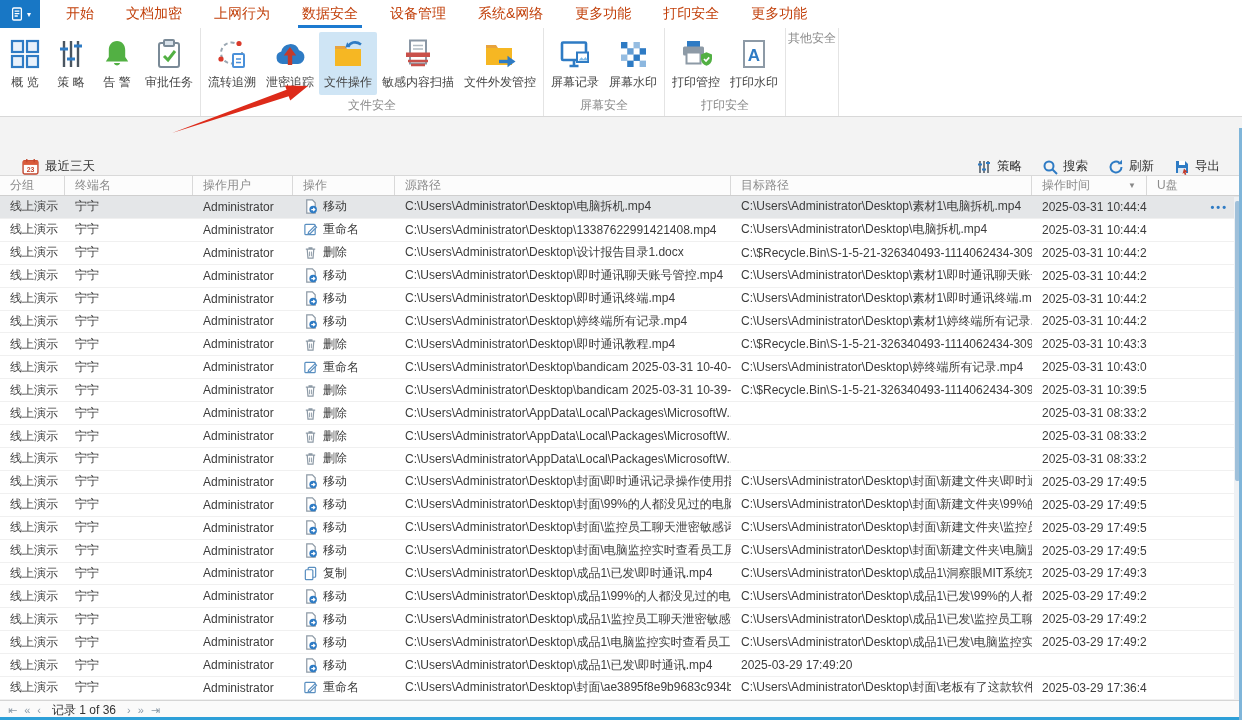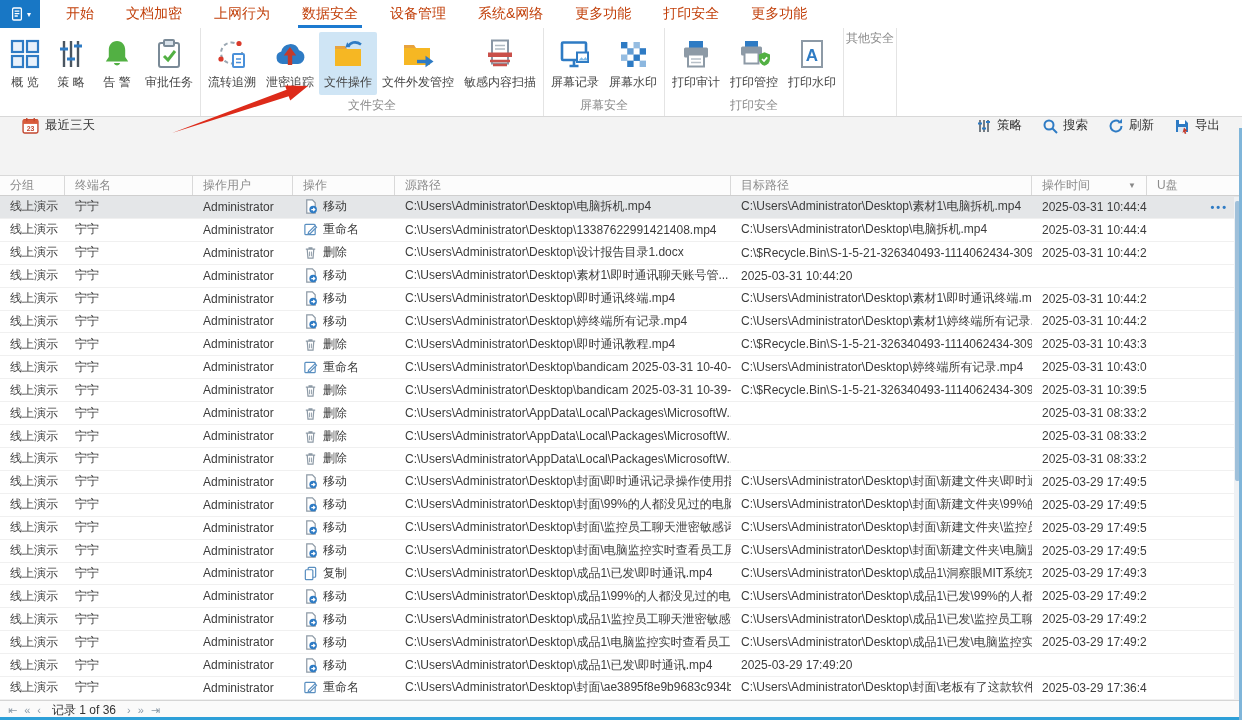--- a/index.html
+++ b/index.html
@@ -23,21 +23,21 @@
   .rbtn.hl { background:#cfe5f5; }
   .ricon { width:32px; height:32px; display:block; }
   .ricon svg { width:32px; height:32px; display:block; }
   .rlabel { font-size:12px; color:#444; white-space:nowrap; }
   .glabel { text-align:center; font-size:12px; color:#8a8a8a; padding:2px 0 4px 0; }
 
   
   .arrow-overlay { position:absolute; left:0; top:0; width:1242px; height:720px; pointer-events:none; z-index:9; }
 
   
-  .filterbar { height:58px; display:flex; align-items:flex-start; justify-content:space-between; padding:0 22px 0 22px; background:#f3f3f3; }
+  .filterbar { height:58px; display:flex; align-items:flex-end; justify-content:space-between; padding:0 22px 0 22px; background:#f3f3f3; }
   .date-filter { display:flex; align-items:center; gap:6px; cursor:pointer; color:#333; font-size:12.5px; }
   .date-filter svg { width:17px; height:17px; }
   .tools { display:flex; align-items:center; gap:20px; }
   .tool { display:flex; align-items:center; gap:5px; cursor:pointer; color:#333; font-size:12.5px; }
   .tool svg { width:16px; height:16px; }
 
   
   .table-wrap { background:#000000; border-top:1px solid #d9d9d9; position:relative; }
   .thead { display:grid; height:20px; background:#fcfcfc; border-bottom:1px solid #cfcfcf; }
   .th { display:flex; align-items:center; padding-left:10px; color:#8c8c8c; border-right:1px solid #d9d9d9; white-space:nowrap; overflow:hidden; position:relative; }
@@ -166,38 +166,38 @@
               <rect x="3" y="11" width="26" height="17" fill="#f6b723"></rect>
               <path d="M29 6.5c-5.5-4-11-2-13 2.5" stroke="#2e7bc4" stroke-width="2.6" fill="none"></path>
               <path d="M13.2 9.8l2-5.6 3 4.4z" fill="#2e7bc4"></path>
             </svg>
           </span>
           <span class="rlabel">文件操作</span>
         </div>
         <div class="rbtn">
           <span class="ricon">
             <svg viewBox="0 0 32 32">
+              <rect x="8" y="2.5" width="16" height="23" fill="#fff" stroke="#8a97a5" stroke-width="2"></rect>
+              <path d="M11 7.5h10M11 11h10" stroke="#b0bac2" stroke-width="1.6"></path>
+              <rect x="4" y="14.5" width="24" height="4.5" fill="#c9504a"></rect>
+              <path d="M6 23h20M9 27h14" stroke="#c9504a" stroke-width="2.4"></path>
+            </svg>
+          </span>
+          <span class="rlabel">敏感内容扫描</span>
+        </div>
+        <div class="rbtn">
+          <span class="ricon">
+            <svg viewBox="0 0 32 32">
               <path fill="#e8a33d" d="M2 7h10l2 3h14v17H2z"></path>
               <rect x="2" y="10" width="26" height="17" fill="#f6b723"></rect>
               <path d="M15 23.5h9" stroke="#2e7bc4" stroke-width="3.4"></path>
               <path d="M23.5 17.8l8 5.7-8 5.7z" fill="#2e7bc4"></path>
             </svg>
           </span>
           <span class="rlabel">文件外发管控</span>
-        </div>
-        <div class="rbtn">
-          <span class="ricon">
-            <svg viewBox="0 0 32 32">
-              <rect x="8" y="2.5" width="16" height="23" fill="#fff" stroke="#8a97a5" stroke-width="2"></rect>
-              <path d="M11 7.5h10M11 11h10" stroke="#b0bac2" stroke-width="1.6"></path>
-              <rect x="4" y="14.5" width="24" height="4.5" fill="#c9504a"></rect>
-              <path d="M6 23h20M9 27h14" stroke="#c9504a" stroke-width="2.4"></path>
-            </svg>
-          </span>
-          <span class="rlabel">敏感内容扫描</span>
         </div>
       </div>
       <div class="glabel">文件安全</div>
     </div>
     <div class="rgroup">
       <div class="rbtns">
         <div class="rbtn">
           <span class="ricon">
             <svg viewBox="0 0 32 32" fill="none">
               <rect x="3" y="4.5" width="24" height="17.5" rx="1" stroke="#2e7bc4" stroke-width="2.6"></rect>
@@ -223,31 +223,20 @@
               </g>
             </svg>
           </span>
           <span class="rlabel">屏幕水印</span>
         </div>
       </div>
       <div class="glabel">屏幕安全</div>
     </div>
     <div class="rgroup">
       <div class="rbtns">
-        <div class="rbtn">
-          <span class="ricon">
-            <svg viewBox="0 0 32 32">
-              <rect x="9" y="3" width="14" height="7" fill="#2e7bc4"></rect>
-              <rect x="4" y="9.5" width="24" height="10" rx="1.5" fill="#8d9aa6"></rect>
-              <rect x="8" y="16.5" width="16" height="12" fill="#fff" stroke="#8d9aa6" stroke-width="2"></rect>
-              <path d="M11 21h10M11 24.5h10" stroke="#b7c0c8" stroke-width="1.6"></path>
-            </svg>
-          </span>
-          <span class="rlabel">打印审计</span>
-        </div>
         <div class="rbtn">
           <span class="ricon">
             <svg viewBox="0 0 32 32">
               <rect x="7" y="3" width="13" height="6" fill="#2e7bc4"></rect>
               <rect x="3" y="8.5" width="21" height="9" rx="1.5" fill="#8d9aa6"></rect>
               <rect x="6.5" y="14.5" width="14" height="11" fill="#fff" stroke="#8d9aa6" stroke-width="2"></rect>
               <path d="M21 16.5l5.5-2.2 5.5 2.2v4.4c0 3.4-2.2 5.6-5.5 6.8-3.3-1.2-5.5-3.4-5.5-6.8z" fill="#52b043"></path>
               <path d="M24 21l2 2 3.2-3.6" stroke="#fff" stroke-width="1.7" fill="none"></path>
             </svg>
           </span>
@@ -451,20 +440,23 @@
         </div>
         <div class="td op">
           <span style="width: 15px; height: 15px; display: inline-block; flex: 0 0 auto;"><svg viewBox="0 0 16 16">
               <path d="M4 1h6l3 3v11H4z" fill="#fff" stroke="#8d9aa6" stroke-width="1.3"></path>
               <circle cx="10.8" cy="11.3" r="4" fill="#2e7bc4"></circle>
               <path d="M8.8 11.3h3.4M10.9 9.6l1.7 1.7-1.7 1.7" stroke="#fff" stroke-width="1.2" fill="none"></path>
             </svg></span>
           <span>移动</span>
         </div>
         <div class="td">
+          <span>C:\Users\Administrator\Desktop\即时通讯聊天账号管控.mp4</span>
+        </div>
+        <div class="td">
           <span>C:\Users\Administrator\Desktop\素材1\即时通讯聊天账号管...</span>
         </div>
         <div class="td">
           <span>2025-03-31 10:44:20</span>
         </div>
         <div class="td usb">
           <span></span>
         </div>
       </div>
       <div class="trow" style="grid-template-columns: 65px 128px 100px 102px 336px 301px 115px minmax(0px, 1fr);">

